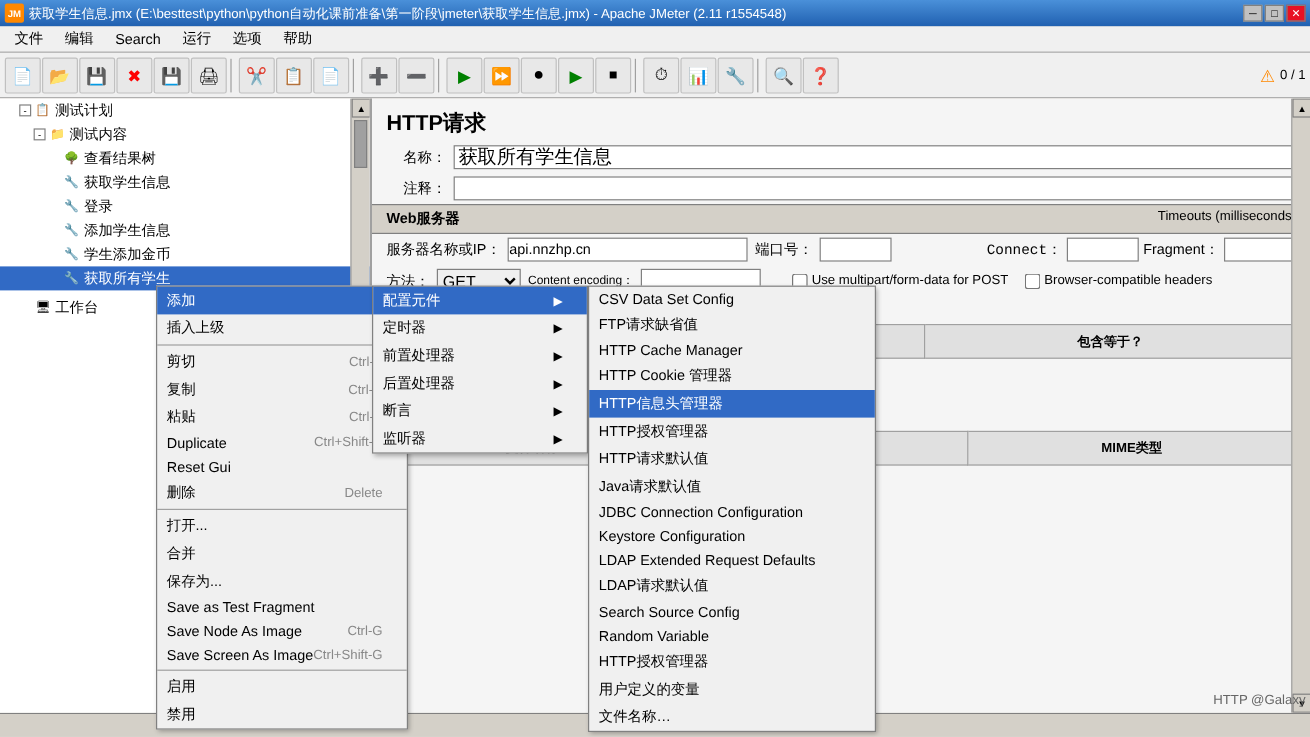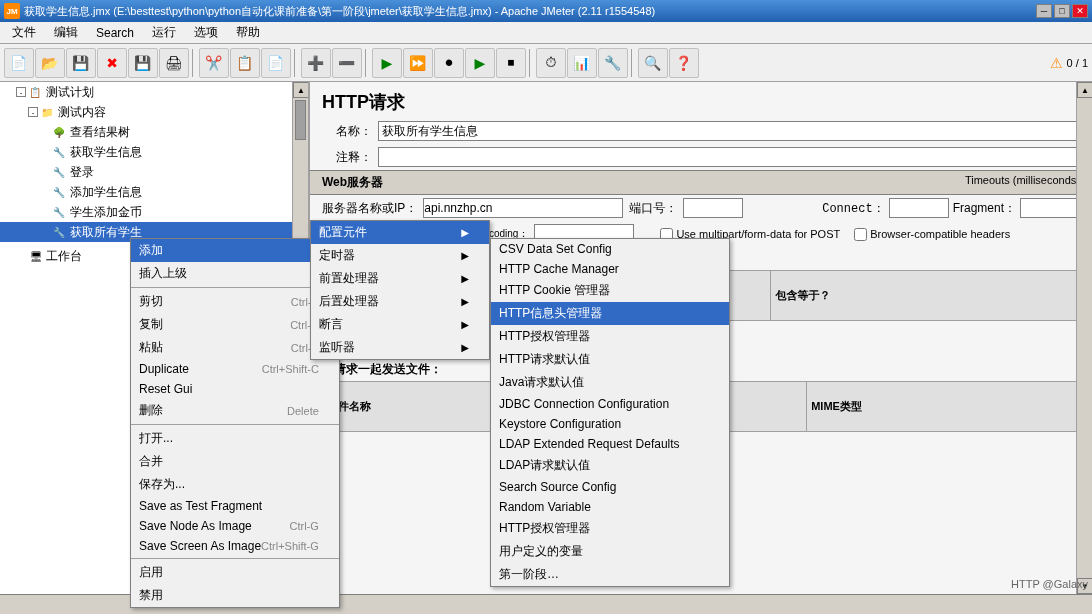--- a/index.html
+++ b/index.html
@@ -127,21 +127,21 @@
       align-items: center;
       padding: 3px 12px;
       gap: 6px;
     }
     .form-label { width: 50px; text-align: right; white-space: nowrap; font-size: 12px; }
     .form-input {
       flex: 1;
       height: 20px;
       border: 1px solid #808080;
       background: white;
-      font-size: 12px;
+      font-size: 16px;
       padding: 0 3px;
     }
     .section-bar {
       background: #d4d0c8;
       border-top: 1px solid #808080;
       border-bottom: 1px solid #808080;
       padding: 3px 12px;
       font-weight: bold;
       font-size: 12px;
     }
@@ -225,22 +225,22 @@
 
     .params-header {
       display: flex; align-items: center; padding: 3px 12px; gap: 6px;
     }
     .params-table {
       width: 100%; border-collapse: collapse; font-size: 11px;
     }
     .params-table th {
       background: #e0e0e0;
       border: 1px solid #a0a0a0;
-      padding: 17px 4px;
-      text-align: left;
+      padding: 6px 4px;
+      text-align: center;
     }
     .params-section-label { font-size: 12px; font-weight: bold; }
 
     .btn-row {
       display: flex; align-items: center; gap: 4px; padding: 3px 12px;
     }
     .action-btn {
       padding: 2px 10px;
       background: #e8e8e8;
       border: 1px solid #808080;
@@ -524,21 +524,21 @@
   </div>
   <div class="ctx-sep"></div>
   <div class="ctx-item">
     <span>启用</span>
   </div>
   <div class="ctx-item">
     <span>禁用</span>
   </div>
 </div>
 
-<div class="ctx-menu" style="left:310px; top:220px;">
+<div class="ctx-menu" style="left:310px; top:238px;">
   <div class="ctx-item highlighted">
     <span>配置元件</span>
     <span class="ctx-arrow">▶</span>
   </div>
   <div class="ctx-item">
     <span>定时器</span>
     <span class="ctx-arrow">▶</span>
   </div>
   <div class="ctx-item">
     <span>前置处理器</span>
@@ -556,20 +556,23 @@
     <span>监听器</span>
     <span class="ctx-arrow">▶</span>
   </div>
 </div>
 
 <div class="ctx-menu" style="left:490px; top:238px; min-width:240px;">
   <div class="ctx-item">
     <span>CSV Data Set Config</span>
   </div>
   <div class="ctx-item">
+    <span>FTP请求缺省值</span>
+  </div>
+  <div class="ctx-item">
     <span>HTTP Cache Manager</span>
   </div>
   <div class="ctx-item">
     <span>HTTP Cookie 管理器</span>
   </div>
   <div class="ctx-item highlighted">
     <span>HTTP信息头管理器</span>
   </div>
   <div class="ctx-item">
     <span>HTTP授权管理器</span>
@@ -598,15 +601,15 @@
   <div class="ctx-item">
     <span>Random Variable</span>
   </div>
   <div class="ctx-item">
     <span>HTTP授权管理器</span>
   </div>
   <div class="ctx-item">
     <span>用户定义的变量</span>
   </div>
   <div class="ctx-item">
-    <span>第一阶段…</span>
+    <span>文件名称…</span>
   </div>
 </div>
 
 </body></html>

